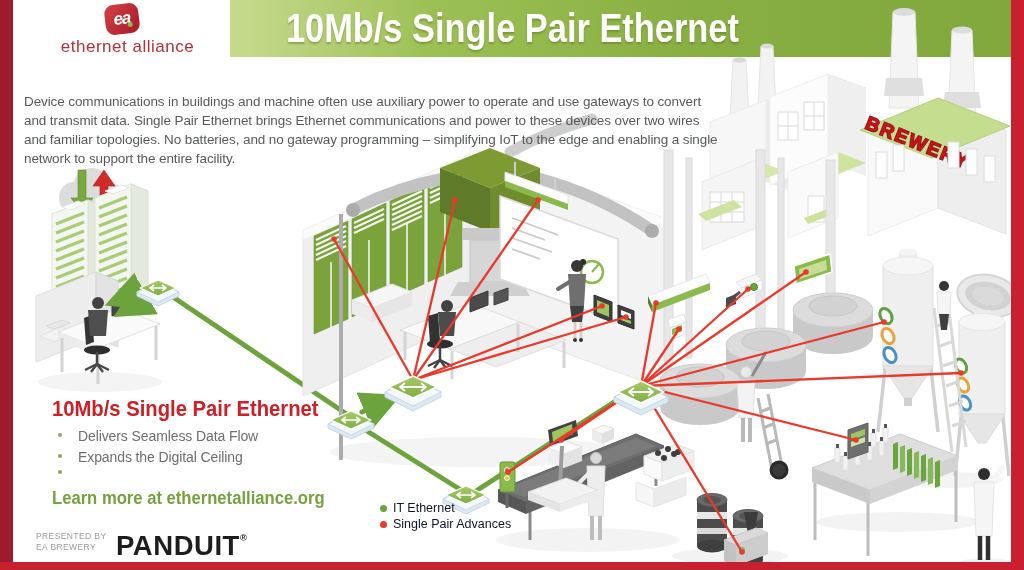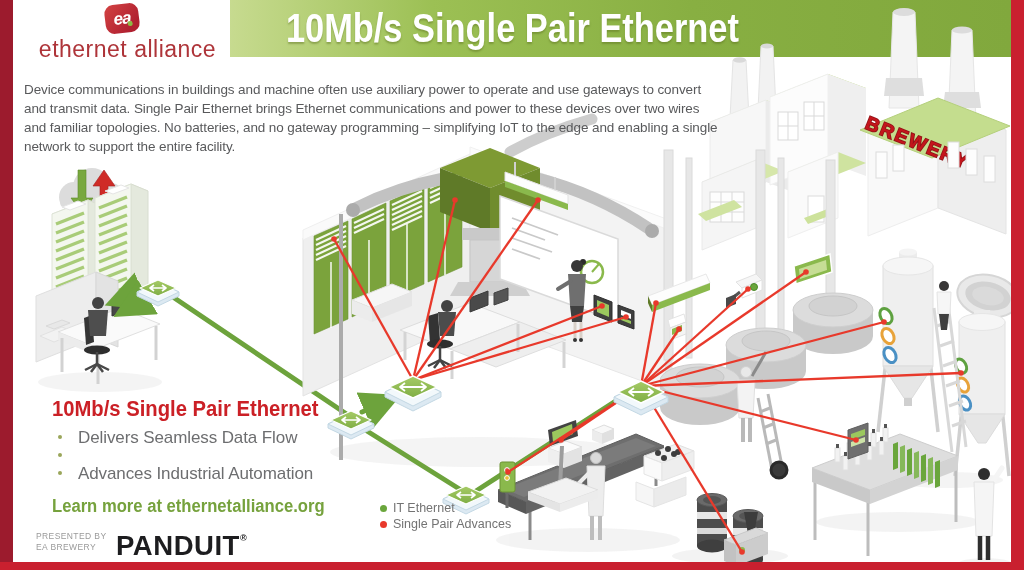--- a/index.html
+++ b/index.html
@@ -28,46 +28,46 @@
     display:flex;flex-direction:column;align-items:center;justify-content:flex-start;
   }
   .logo-mark{
     width:34px;height:30px;margin-top:4px;border-radius:9px;
     background:linear-gradient(135deg,#d34343 0%,#b02030 80%);
     transform:rotate(-7deg);position:relative;
     display:flex;align-items:center;justify-content:center;
   }
   .logo-mark .mono{color:#fff;font-style:italic;font-weight:bold;font-size:17px;letter-spacing:-1px;}
   .logo-mark .dot{position:absolute;right:7px;bottom:6px;width:5px;height:5px;border-radius:50%;background:#8db843;}
-  .logo-brand{color:#ae3439;font-size:23px;margin-top:3px;letter-spacing:.5px;margin-left:12px;}
+  .logo-brand{color:#ae3439;font-size:17px;margin-top:3px;letter-spacing:.5px;margin-left:12px;}
   
   .intro{
-    position:absolute;left:24px;top:66px;width:694px;z-index:5;
+    position:absolute;left:24px;top:78px;width:694px;z-index:5;
     color:#58595b;font-size:13.5px;line-height:19px;letter-spacing:-.1px;
   }
   
   .feature{position:absolute;left:52px;top:396px;z-index:5;width:330px;}
   .feature-heading{
     color:#cb2026;font-size:22px;font-weight:bold;white-space:nowrap;
     transform:scaleX(.92);transform-origin:left;margin:0 0 6px 0;
   }
   .bullet-row{display:flex;align-items:baseline;margin:0 0 5px 0;}
   .bullet-dot{width:4px;height:4px;border-radius:50%;background:#9aa65a;margin:0 16px 2px 6px;flex:none;align-self:center;}
-  .bullet-text{color:#6d6e70;font-size:17px;letter-spacing:-.1px;}
+  .bullet-text{color:#6d6e70;font-size:14px;letter-spacing:-.1px;}
   .feature-cta{
     color:#76a23d;font-size:17.5px;font-weight:bold;margin-top:12px;white-space:nowrap;
     transform:scaleX(.95);transform-origin:left;
   }
   
   .legend{position:absolute;left:380px;top:501px;z-index:5;}
   .legend-row{display:flex;align-items:center;margin-bottom:2px;}
   .legend-dot{width:7px;height:7px;border-radius:50%;margin-right:6px;flex:none;}
   .dot-green{background:#6aa63c;}
   .dot-red{background:#e8392b;}
-  .legend-label{color:#737373;font-size:12.5px;}
+  .legend-label{color:#0f172a;font-size:12.5px;}
   
   .footer{position:absolute;left:36px;top:531px;z-index:5;display:flex;align-items:flex-start;}
   .presented{color:#9a9a9a;font-size:8.5px;letter-spacing:.4px;line-height:1.3;}
   .partner{
     color:#1d1d1f;font-size:27px;font-weight:bold;letter-spacing:.5px;margin-left:10px;
     transform:scaleX(1.02);transform-origin:left;white-space:nowrap;
   }
   .partner sup{font-size:9px;vertical-align:14px;}
   
   .scene{position:absolute;left:0;top:0;z-index:3;}
@@ -727,24 +727,24 @@
 </svg>
 
 <div class="feature">
   <div class="feature-heading">10Mb/s Single Pair Ethernet</div>
   <div class="bullet-row">
     <span class="bullet-dot"></span>
     <span class="bullet-text">Delivers Seamless Data Flow</span>
   </div>
   <div class="bullet-row">
     <span class="bullet-dot"></span>
+    <span class="bullet-text">Expands the Digital Ceiling</span>
   </div>
   <div class="bullet-row">
     <span class="bullet-dot"></span>
-    <span class="bullet-text">Advances Industrial Automation</span>
   </div>
   <div class="feature-cta">Learn more at ethernetalliance.org</div>
 </div>
 
 <div class="legend">
   <div class="legend-row">
     <span class="legend-dot dot-green"></span>
     <span class="legend-label">IT Ethernet</span>
   </div>
   <div class="legend-row">

